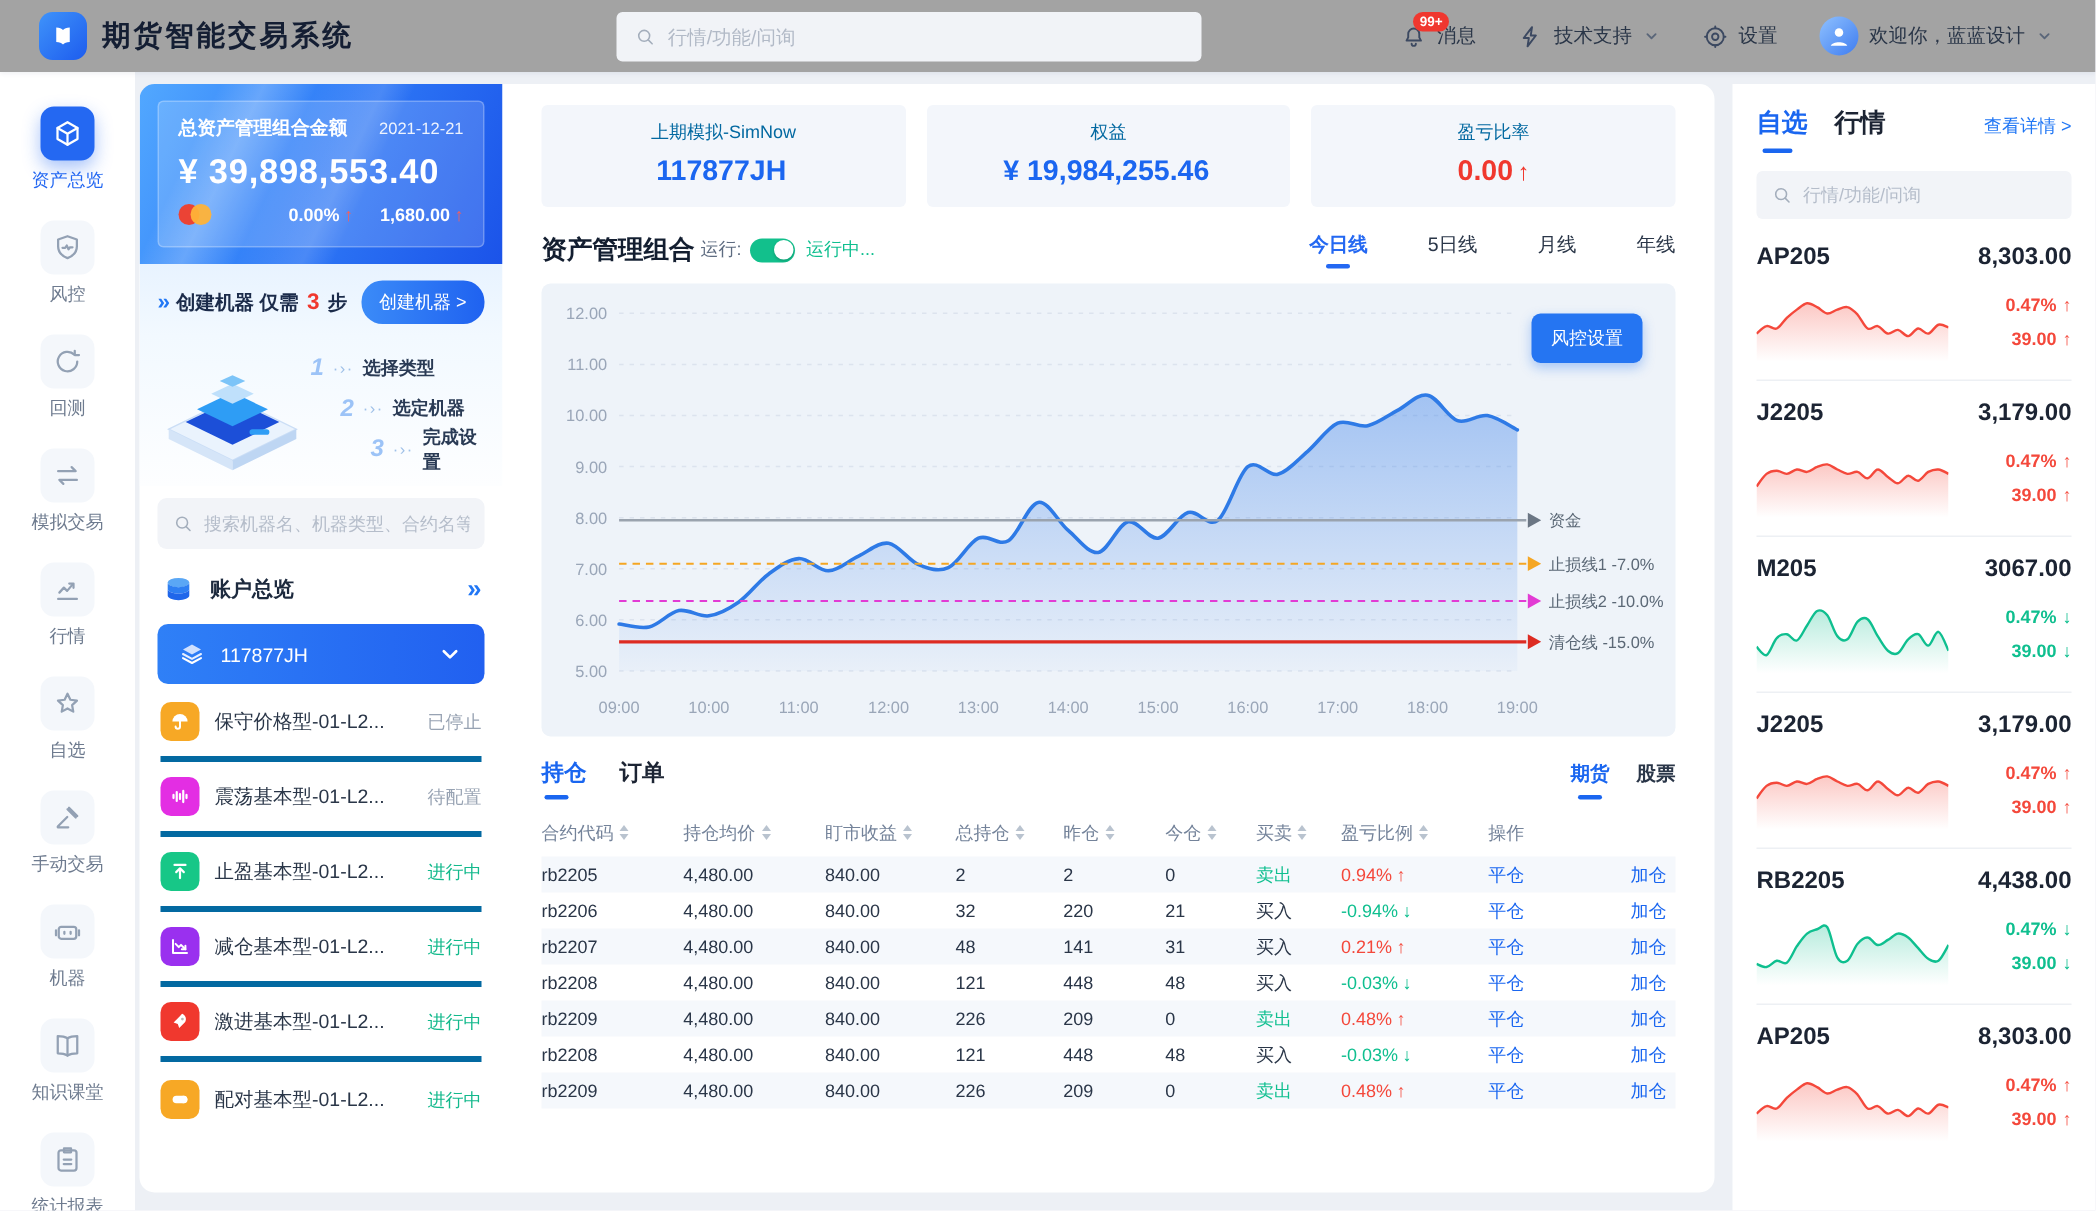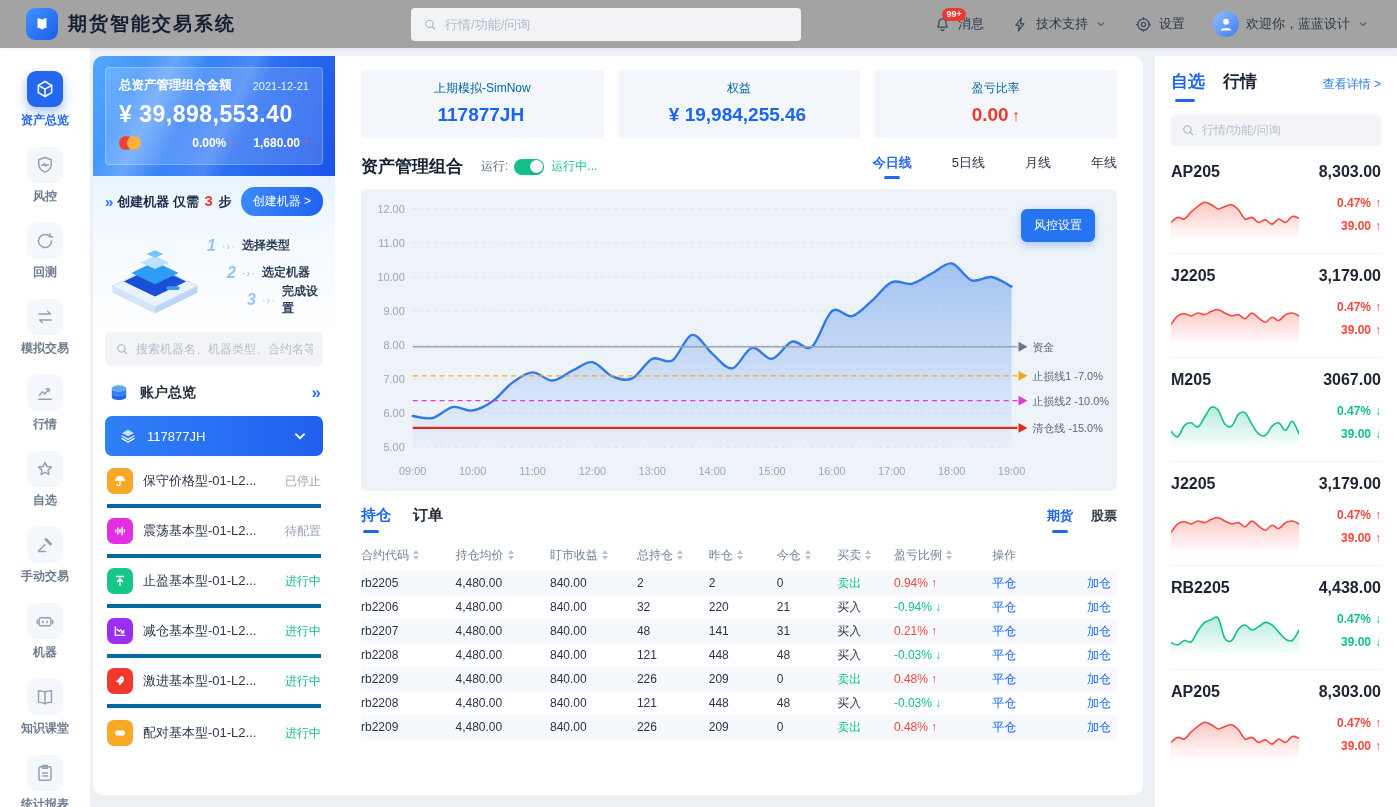--- a/index.html
+++ b/index.html
@@ -22,21 +22,21 @@
   .hico { width:17px; height:17px; color:#3c4961; }
   .caret { width:12px; height:12px; color:#5a6679; }
   .bell-wrap { position:relative; display:inline-flex; }
   .badge { position:absolute; top:-8px; left:8px; background:#f0372f; color:#fff; font-size:9px; font-weight:bold; border-radius:8px; padding:1.5px 4.5px; line-height:1.2; }
   .avatar { width:26px; height:26px; border-radius:50%; background:linear-gradient(135deg,#8fc1ff,#3e7cf0); display:inline-flex; align-items:center; justify-content:center; overflow:hidden; }
   .avatar .ico { width:20px; height:20px; }
 
   
   .body { display:flex; height:759px; }
   .rail { width:90px; background:#fff; flex:none; padding-top:14px; }
-  .rail-item { display:flex; flex-direction:column; align-items:center; gap:5px; padding:9px 0; cursor:pointer;font-weight:bold; }
+  .rail-item { display:flex; flex-direction:column; align-items:center; gap:5px; padding:9px 0; cursor:pointer; }
   .ico-box { width:36px; height:36px; border-radius:9px; background:#f4f7fb; color:#93a1b4; display:flex; align-items:center; justify-content:center; }
   .ico-box .ico { width:20px; height:20px; }
   .rail-label { font-size:12px; color:#6e7b8f; }
   .rail-item[data-active="true"] .ico-box { background:#2468f2; color:#fff; box-shadow:0 5px 12px rgba(36,104,242,.4); }
   .rail-item[data-active="true"] .rail-label { color:#2468f2; }
   .workspace { flex:1; display:flex; gap:12px; padding:8px 0 0 3px; min-width:0; }
   .main-card { flex:1; background:#fff; border-radius:10px; margin-bottom:12px; display:flex; overflow:hidden; min-width:0; }
   .left-panel { width:242px; flex:none; overflow:hidden; display:flex; flex-direction:column; }
   .center { flex:1; padding:12px 26px 0 26px; min-width:0; }
   .right-panel { width:242px; flex:none; background:#fff; padding:14px 16px 0; overflow:hidden; }
@@ -101,21 +101,21 @@
   .stats-row { display:flex; gap:14px; margin:2px 0 16px; }
   .stat { flex:1; background:#f3f6fb; border-radius:4px; text-align:center; padding:10px 0 12px; }
   .stat-label { font-size:12px; color:#0369a1; margin-bottom:7px; }
   .stat-value { font-size:19px; font-weight:bold; }
   .stat-value[data-tone="blue"] { color:#1b66f0; }
   .stat-value[data-tone="red"] { color:#f0382e; }
   .stat .arr { font-size:16px; margin-left:3px; color:#f0382e; }
 
   
   .chart-head { display:flex; align-items:center; margin:4px 0 10px; }
-  .sec-title { font-size:17px; font-weight:bold; color:#131e30; margin-right:18px; }
+  .sec-title { font-size:17px; font-weight:bold; color:#131e30; margin-right:4px; }
   .run-label { font-size:12px; color:#5d6b80; margin-right:6px; }
   .toggle { width:30px; height:16px; border-radius:9px; background:#12c08c; position:relative; cursor:pointer; margin-right:7px; }
   .toggle::after { content:""; position:absolute; right:1.5px; top:1.5px; width:13px; height:13px; border-radius:50%; background:#fff; box-shadow:0 1px 2px rgba(0,0,0,.2); }
   .run-status { font-size:12px; color:#0fbf8f; }
   .period-tabs { margin-left:auto; display:flex; gap:22px; }
   .ptab { font-size:13px; color:#2a3648; cursor:pointer; position:relative; padding-bottom:7px;margin-left:18px; }
   .ptab[data-active="true"] { color:#2468f2; font-weight:bold; }
   .ptab[data-active="true"]::after { content:""; position:absolute; left:50%; transform:translateX(-50%); bottom:0; width:16px; height:3px; border-radius:2px; background:#2468f2; }
   .chart-box { position:relative; background:#eef3f9; border-radius:6px; padding:4px 0 0; }
   #main-chart { width:100%; height:298px; display:block; }

